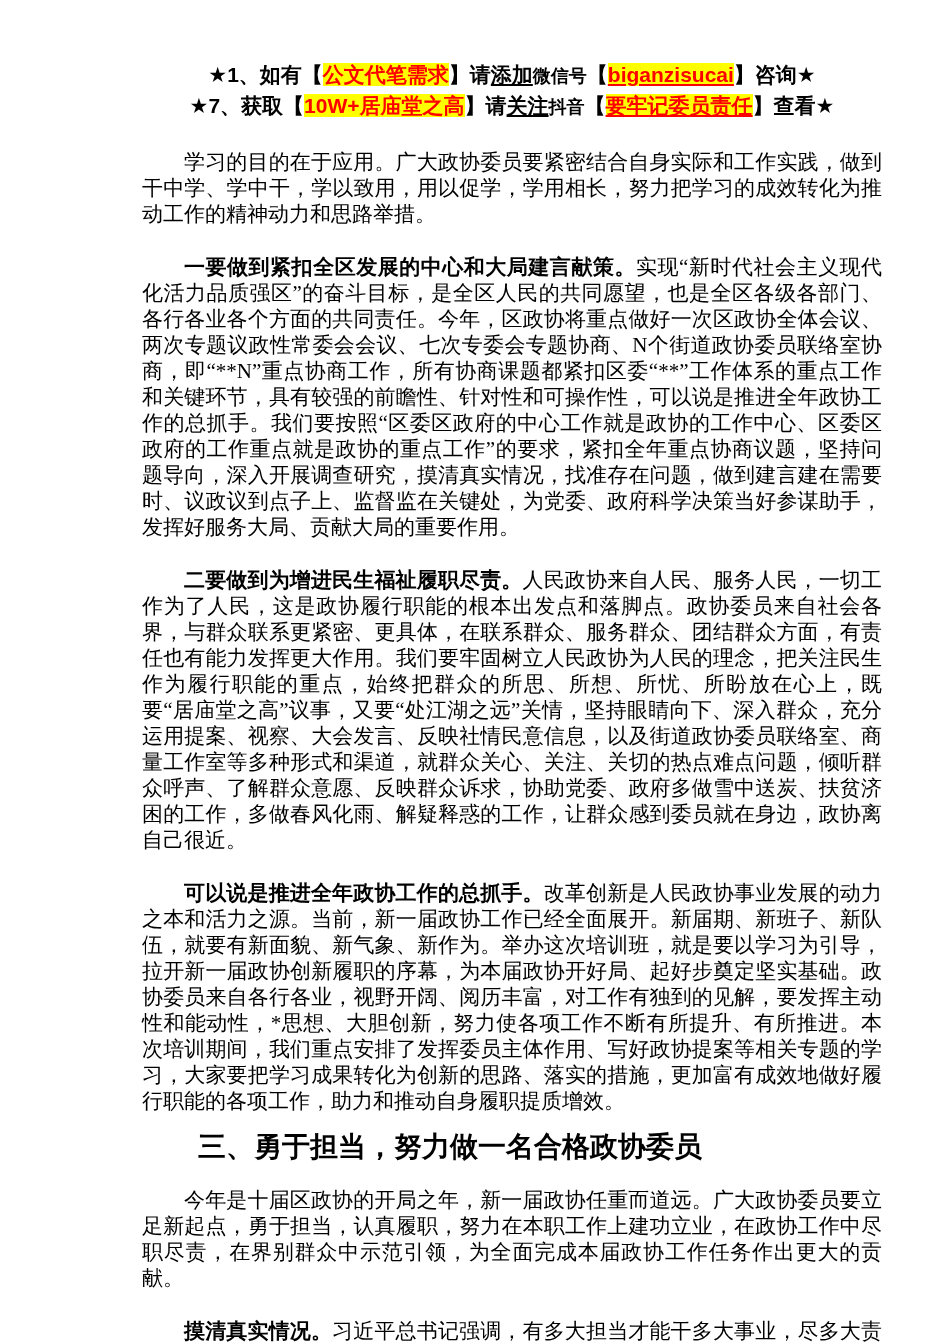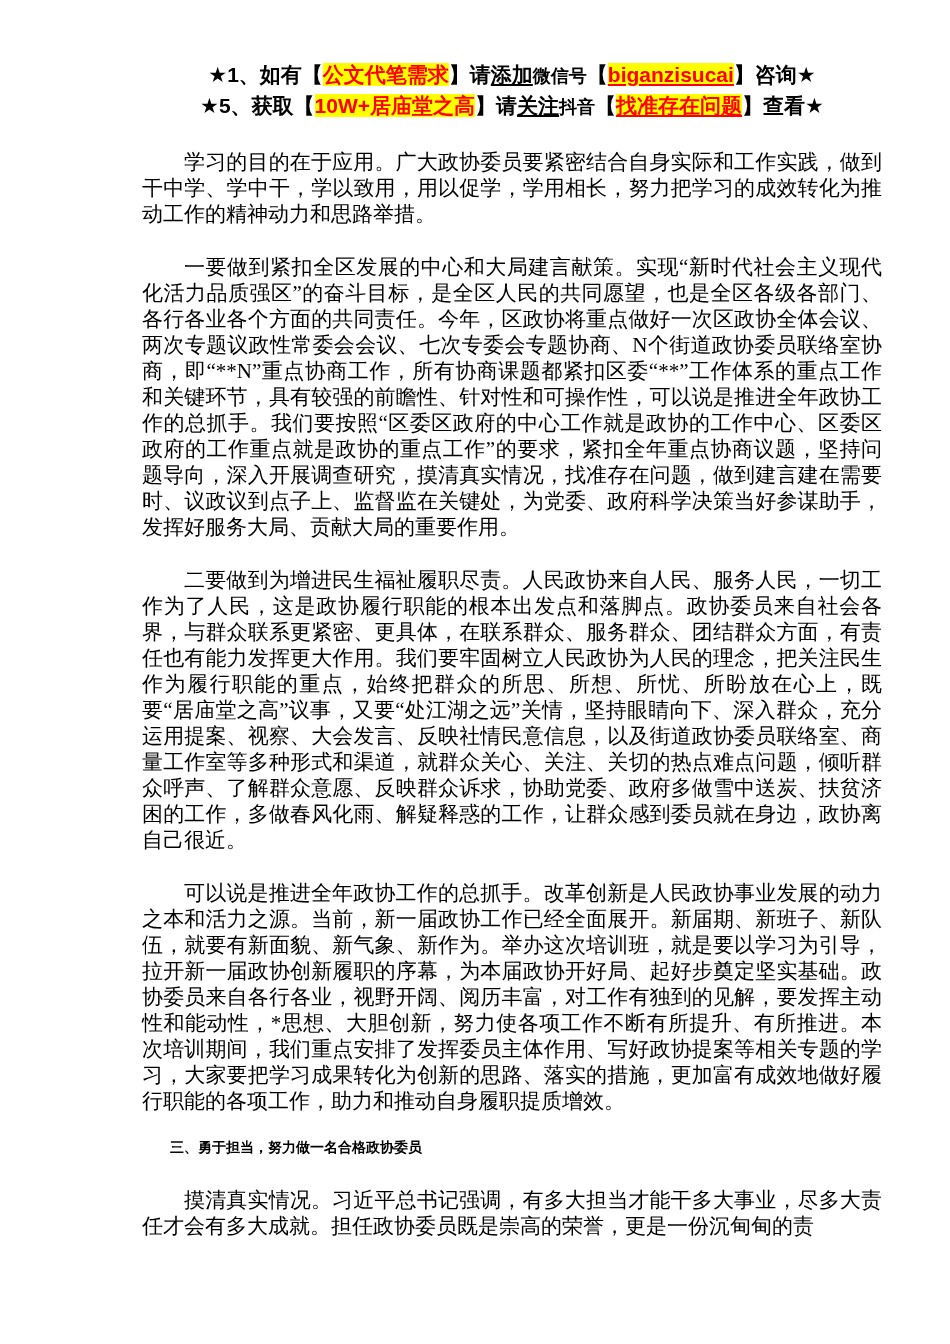--- a/index.html
+++ b/index.html
@@ -21,49 +21,50 @@
   .notice .hl{color:#ff0000;background:#ffff00;}
   .notice .ul{text-decoration:underline;}
   .notice .sm{font-size:18px;}
   
   .content{
     margin-top:8px;
     font-size:21px;line-height:26px;
     text-align:justify;
   }
   .content p{margin:27px 0 0 0;text-indent:2em;}
-  .content p .lead{font-weight:normal;}
+  .content p .lead{font-weight:bold;}
   .content h2{
-    font-size:14px;font-weight:bold;margin:20px 0 11px 0;
+    font-size:28px;font-weight:bold;margin:20px 0 11px 0;
     text-indent:2em;line-height:26px;
     font-family:"Liberation Sans","DejaVu Sans",sans-serif;
   }
 </style>
 </head>
 <body>
 
 <div class="page">
 
   <div class="notice">
     <div class="notice-line">
       <span>★1、如有【</span><span class="hl">公文代笔需求</span><span>】请</span><span class="ul">添加</span><span class="sm">微信号</span><span>【</span><span class="hl ul">biganzisucai</span><span>】咨询★</span>
     </div>
     <div class="notice-line">
-      <span>★5、获取【</span><span class="hl">10W+居庙堂之高</span><span>】请</span><span class="ul">关注</span><span class="sm">抖音</span><span>【</span><span class="hl ul">找准存在问题</span><span>】查看★</span>
+      <span>★7、获取【</span><span class="hl">10W+居庙堂之高</span><span>】请</span><span class="ul">关注</span><span class="sm">抖音</span><span>【</span><span class="hl ul">要牢记委员责任</span><span>】查看★</span>
     </div>
   </div>
 
   <div class="content">
     <p><span class="lead"></span><span>学习的目的在于应用。广大政协委员要紧密结合自身实际和工作实践，做到干中学、学中干，学以致用，用以促学，学用相长，努力把学习的成效转化为推动工作的精神动力和思路举措。</span></p>
 
     <p><span class="lead">一要做到紧扣全区发展的中心和大局建言献策。</span><span>实现“新时代社会主义现代化活力品质强区”的奋斗目标，是全区人民的共同愿望，也是全区各级各部门、各行各业各个方面的共同责任。今年，区政协将重点做好一次区政协全体会议、两次专题议政性常委会会议、七次专委会专题协商、N个街道政协委员联络室协商，即“**N”重点协商工作，所有协商课题都紧扣区委“**”工作体系的重点工作和关键环节，具有较强的前瞻性、针对性和可操作性，可以说是推进全年政协工作的总抓手。我们要按照“区委区政府的中心工作就是政协的工作中心、区委区政府的工作重点就是政协的重点工作”的要求，紧扣全年重点协商议题，坚持问题导向，深入开展调查研究，摸清真实情况，找准存在问题，做到建言建在需要时、议政议到点子上、监督监在关键处，为党委、政府科学决策当好参谋助手，发挥好服务大局、贡献大局的重要作用。</span></p>
 
     <p><span class="lead">二要做到为增进民生福祉履职尽责。</span><span>人民政协来自人民、服务人民，一切工作为了人民，这是政协履行职能的根本出发点和落脚点。政协委员来自社会各界，与群众联系更紧密、更具体，在联系群众、服务群众、团结群众方面，有责任也有能力发挥更大作用。我们要牢固树立人民政协为人民的理念，把关注民生作为履行职能的重点，始终把群众的所思、所想、所忧、所盼放在心上，既要“居庙堂之高”议事，又要“处江湖之远”关情，坚持眼睛向下、深入群众，充分运用提案、视察、大会发言、反映社情民意信息，以及街道政协委员联络室、商量工作室等多种形式和渠道，就群众关心、关注、关切的热点难点问题，倾听群众呼声、了解群众意愿、反映群众诉求，协助党委、政府多做雪中送炭、扶贫济困的工作，多做春风化雨、解疑释惑的工作，让群众感到委员就在身边，政协离自己很近。</span></p>
 
     <p><span class="lead">可以说是推进全年政协工作的总抓手。</span><span>改革创新是人民政协事业发展的动力之本和活力之源。当前，新一届政协工作已经全面展开。新届期、新班子、新队伍，就要有新面貌、新气象、新作为。举办这次培训班，就是要以学习为引导，拉开新一届政协创新履职的序幕，为本届政协开好局、起好步奠定坚实基础。政协委员来自各行各业，视野开阔、阅历丰富，对工作有独到的见解，要发挥主动性和能动性，*思想、大胆创新，努力使各项工作不断有所提升、有所推进。本次培训期间，我们重点安排了发挥委员主体作用、写好政协提案等相关专题的学习，大家要把学习成果转化为创新的思路、落实的措施，更加富有成效地做好履行职能的各项工作，助力和推动自身履职提质增效。</span></p>
 
     <h2>三、勇于担当，努力做一名合格政协委员</h2>
 
+    <p><span class="lead"></span><span>今年是十届区政协的开局之年，新一届政协任重而道远。广大政协委员要立足新起点，勇于担当，认真履职，努力在本职工作上建功立业，在政协工作中尽职尽责，在界别群众中示范引领，为全面完成本届政协工作任务作出更大的贡献。</span></p>
 
     <p><span class="lead">摸清真实情况。</span><span>习近平总书记强调，有多大担当才能干多大事业，尽多大责任才会有多大成就。担任政协委员既是崇高的荣誉，更是一份沉甸甸的责</span></p>
   </div>
 
 </div>
 
 </body></html>

